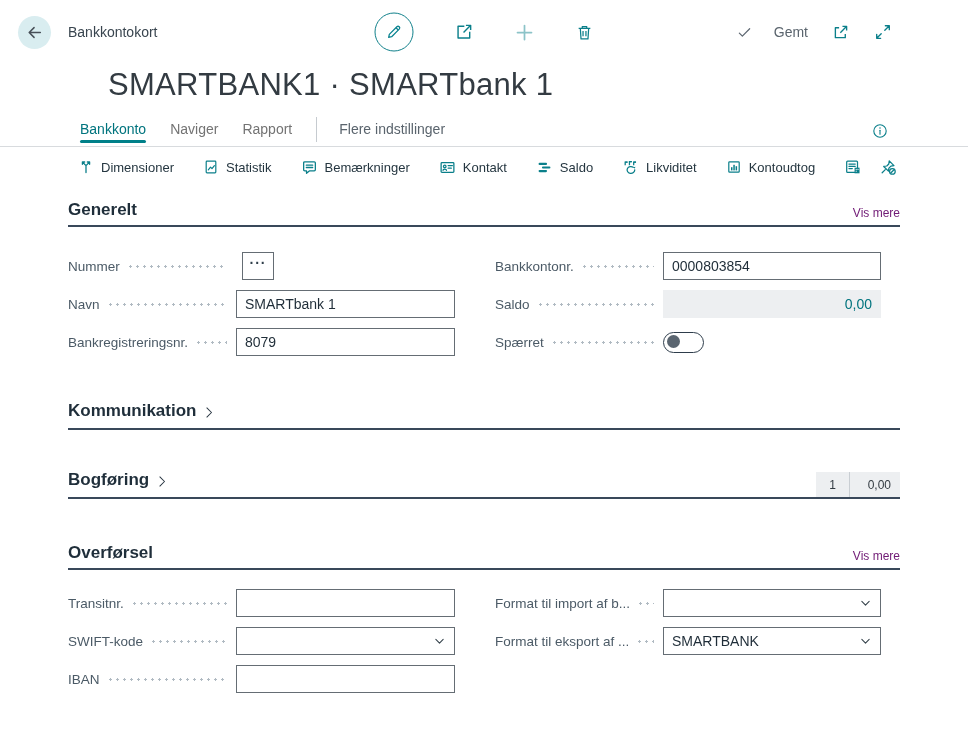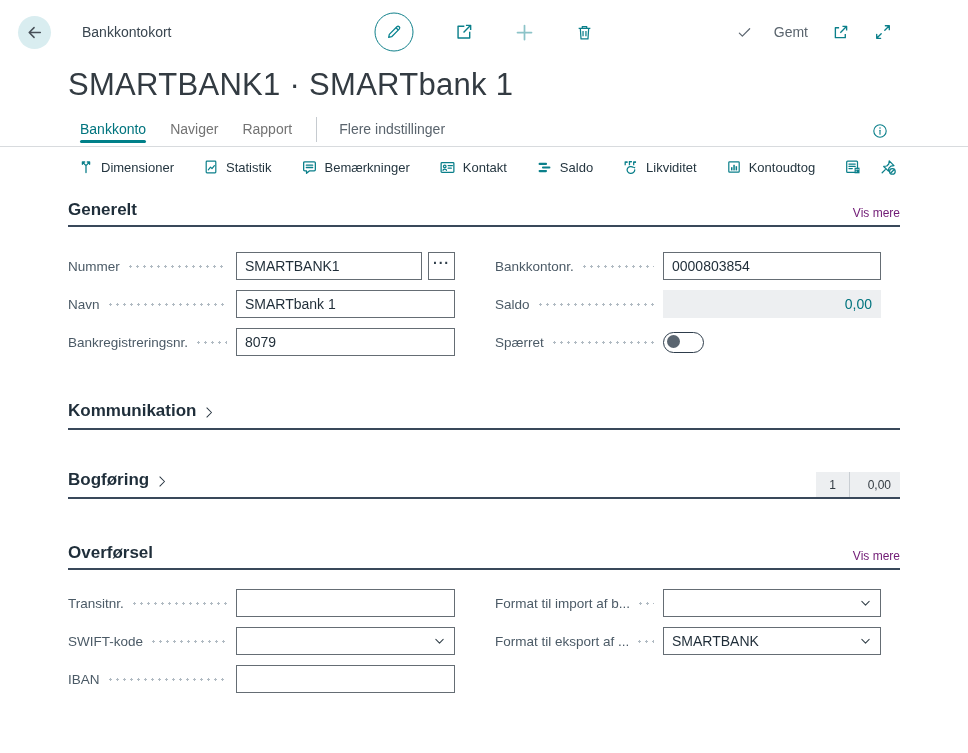--- a/index.html
+++ b/index.html
@@ -7,33 +7,33 @@
   body {
     font-family:"Liberation Sans","DejaVu Sans",sans-serif;
     background:#ffffff; color:#2a3843; overflow:hidden; position:relative;
   }
   svg { display:block; }
 
   
   .topbar { height:64px; display:flex; align-items:center; position:relative; padding-left:18px; }
   .back-btn { width:33px; height:33px; border-radius:50%; background:#d9edf0; border:none;
               display:flex; align-items:center; justify-content:center; cursor:pointer; }
-  .topbar-title { margin-left:31px; font-size:14px; color:#39454f; }
+  .topbar-title { margin-left:17px; font-size:14px; color:#39454f; }
   .topbar-center { position:absolute; left:50%; top:50%; transform:translate(-50%,-50%);
                    display:flex; align-items:center; gap:41px; }
   .circle-btn { width:39px; height:39px; border:1px solid #11818b; border-radius:50%; background:#fff;
                 display:flex; align-items:center; justify-content:center; cursor:pointer; }
   .icon-btn { background:none; border:none; padding:0; display:flex; align-items:center;
               justify-content:center; cursor:pointer; }
   .topbar-right { position:absolute; right:76px; top:50%; transform:translateY(-50%);
                   display:flex; align-items:center; gap:24px; }
   .saved { display:flex; align-items:center; gap:22px; color:#5a646d; font-size:14px; }
 
   
-  .page-title { margin:3px 0 0 68px; font-size:31px; font-weight:300; color:#333b42; letter-spacing:.3px; }
+  .page-title { margin:3px 0 0 108px; font-size:31px; font-weight:300; color:#333b42; letter-spacing:.3px; }
 
   
   .tabs { margin-top:14px; padding:0 80px; display:flex; align-items:flex-end; }
   .tab { font-size:14px; color:#737373; padding-bottom:9px; margin-right:24px; position:relative;
          background:none; border:none; font-family:inherit; cursor:pointer; }
   .tab.active { color:#00747e; }
   .tab.active::after { content:""; position:absolute; left:0; right:0; bottom:3px; height:3px;
                        background:#008089; border-radius:2px; }
   .tabs-divider-v { width:1px; height:25px; background:#c6cbd0; margin:0 22px 4px 0; }
   .more-tab { font-size:14px; color:#5a646d; padding-bottom:9px; background:none; border:none;
@@ -286,21 +286,20 @@
   </div>
 
   <div class="fields">
     <div>
       <div class="frow">
         <span class="flabel">
           <span class="txt">Nummer</span>
           <span class="leader"></span>
         </span>
         <span class="fcontrol">
-          <input class="tbox" type="text" value="SMARTBANK1" style="">
           <button class="assist">···</button>
         </span>
       </div>
       <div class="frow">
         <span class="flabel">
           <span class="txt">Navn</span>
           <span class="leader"></span>
         </span>
         <span class="fcontrol">
           <input class="tbox" type="text" value="SMARTbank 1" style="">

